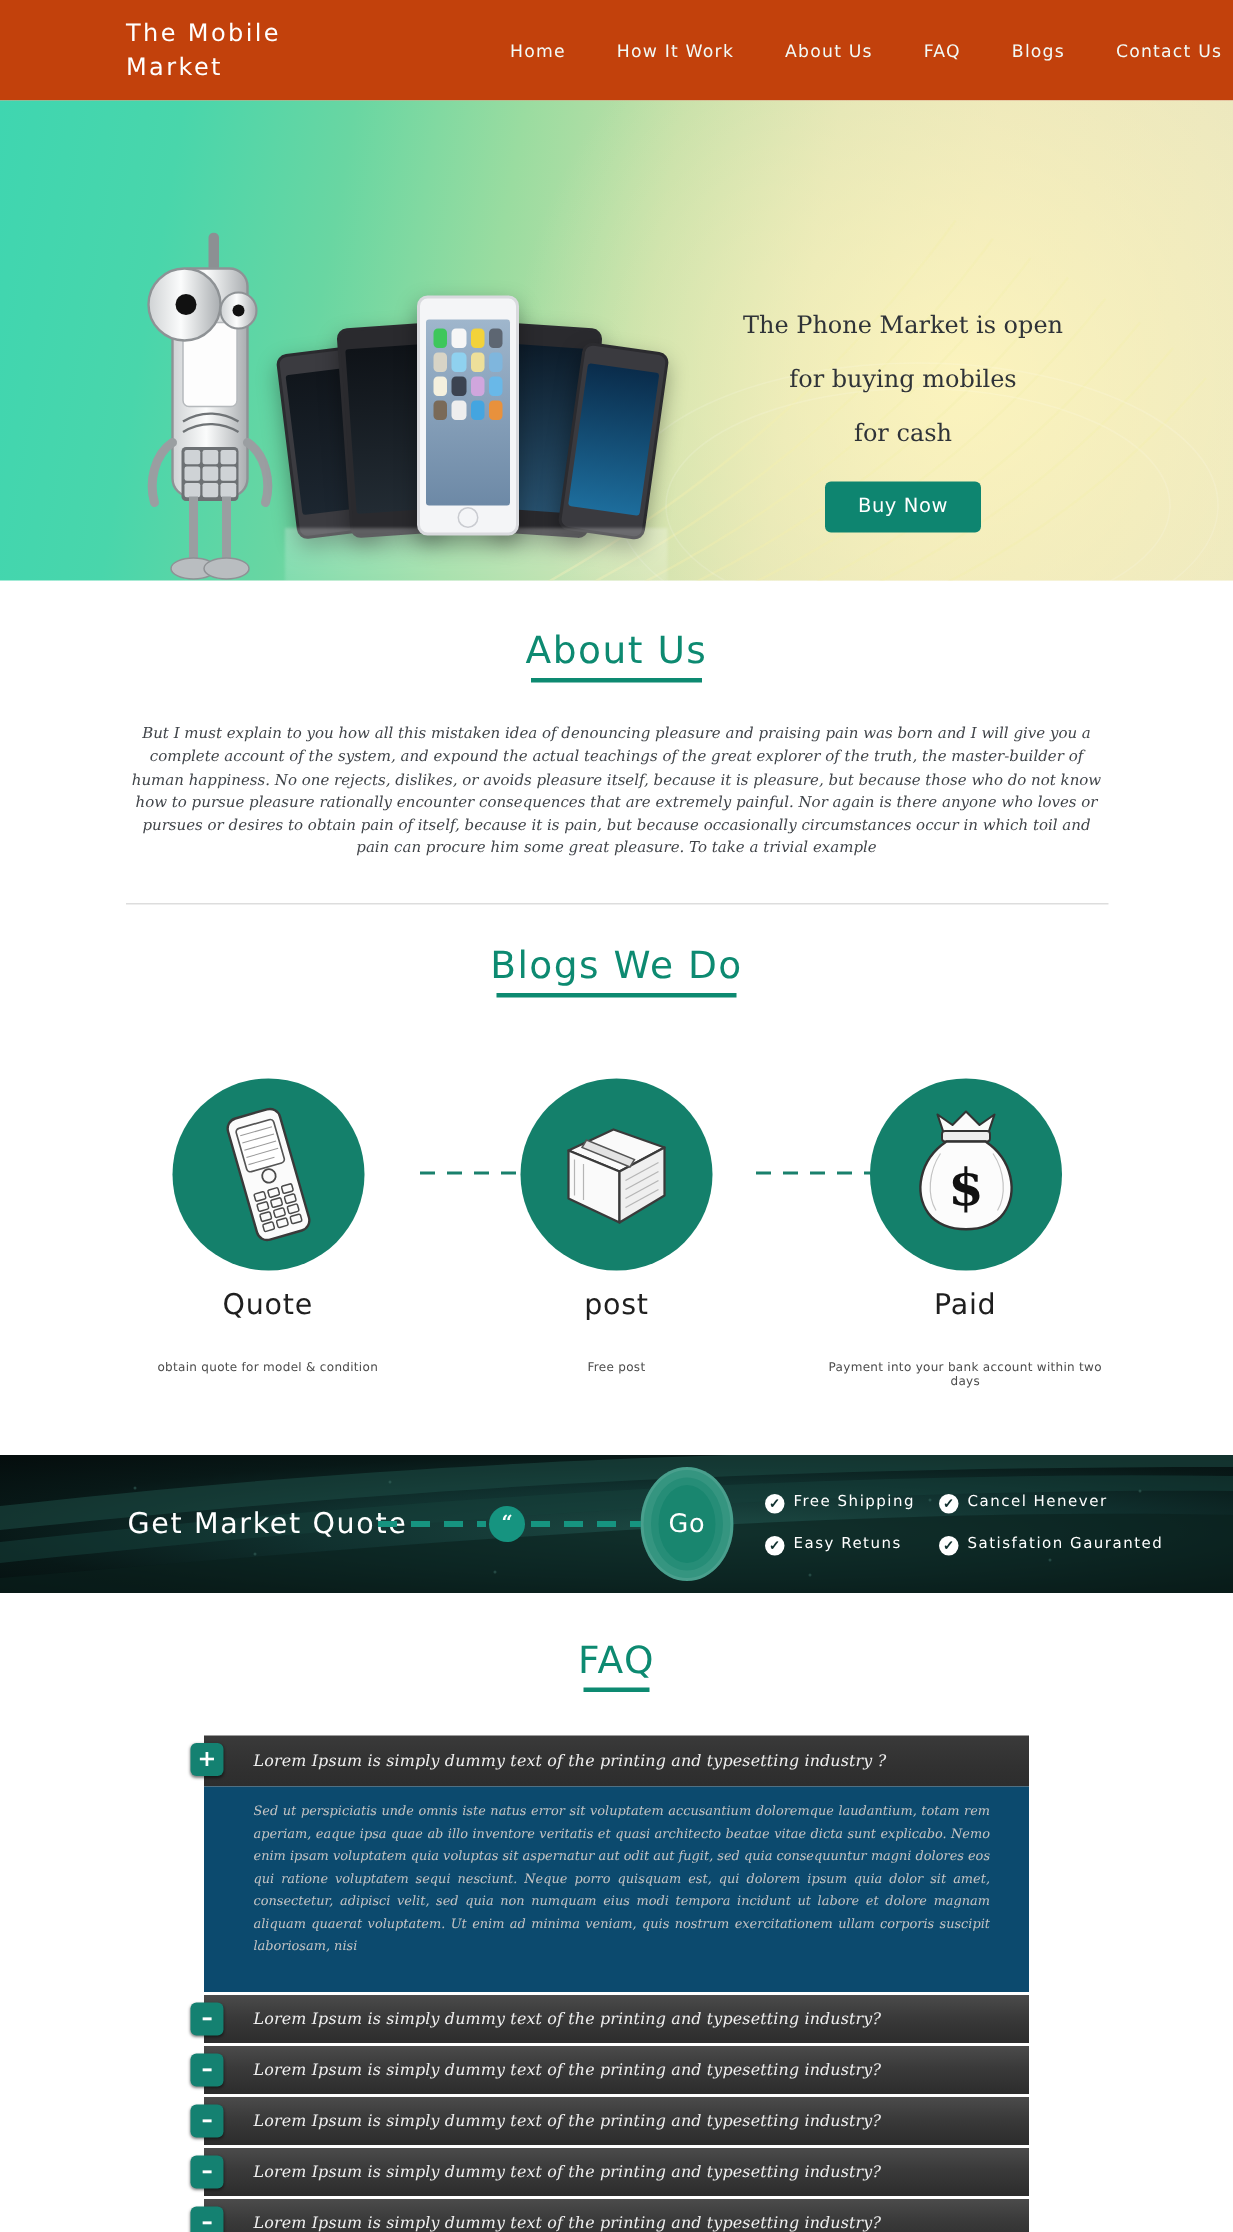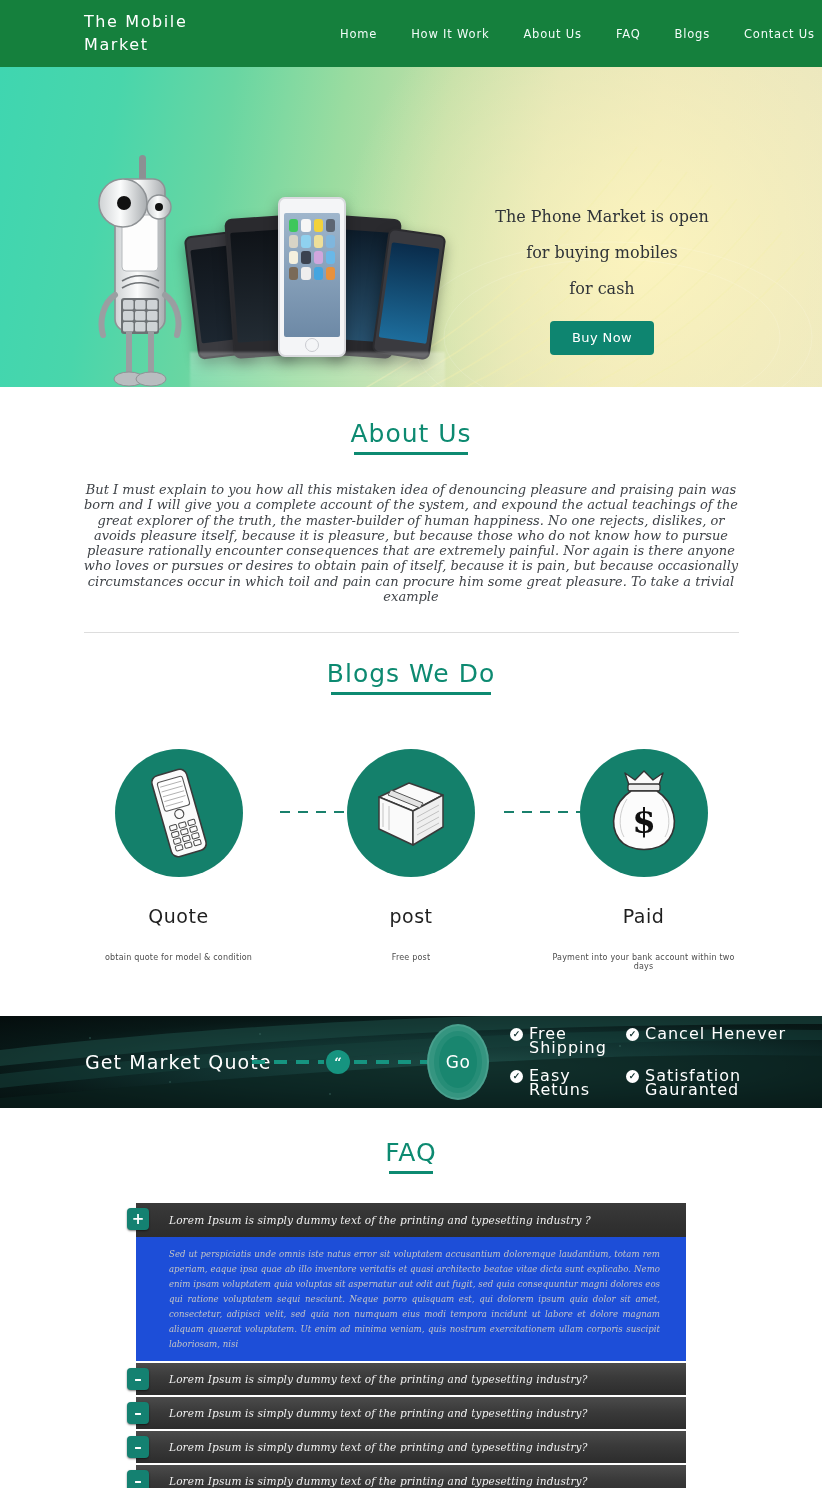--- a/index.html
+++ b/index.html
@@ -10,21 +10,21 @@
     width: 822px;
     height: 1488px;
     overflow: hidden;
     position: relative;
   }
   .page { width: 822px; height: 1488px; position: relative; }
 
   
   .site-header {
     height: 67px;
-    background: #15803d;
+    background: #c2410c;
     position: relative;
     display: flex;
     align-items: center;
   }
   .brand {
     position: absolute;
     left: 84px;
     top: 10px;
     width: 130px;
     color: #ffffff;
@@ -147,42 +147,42 @@
     height: 3px; background: #0d8a71;
   }
 
   
   .about { padding: 32px 0 0; }
   .about-body {
     width: 655px;
     margin: 27px auto 0;
     font-family: "DejaVu Serif", serif;
     font-style: italic;
-    font-size: 13px;
+    font-size: 10px;
     line-height: 15.3px;
     color: #3f4348;
     text-align: center;
   }
   .divider { width: 655px; height: 1px; background: #dddddd; margin: 28px auto 0; }
 
   
   .whatwedo { padding-top: 26px; }
   .steps { position: relative; width: 655px; margin: 54px auto 0; display: flex; justify-content: space-between; }
   .step { width: 190px; text-align: center; position: relative; }
   .step-circle {
     width: 128px; height: 128px; border-radius: 50%;
     background: #14806b; margin: 0 auto;
     display: flex; align-items: center; justify-content: center;
   }
   .step h3 {
     font-family: "DejaVu Sans", sans-serif;
     font-weight: 400;
     font-size: 19px;
     color: #1f1f1f;
-    margin-top: 28px;
+    margin-top: 12px;
     letter-spacing: .5px;
   }
   .step p {
     font-family: "DejaVu Sans", sans-serif;
     font-size: 8px;
     color: #4c4c4c;
     margin-top: 26px;
     letter-spacing: .2px;
   }
   .connector {
@@ -248,21 +248,21 @@
   .feat { display: flex; align-items: flex-start; gap: 6px; }
   .feat .tick {
     width: 13px; height: 13px; border-radius: 50%;
     background: #ffffff; color: #10302e;
     font-size: 9px; line-height: 13px; text-align: center;
     flex: 0 0 13px; margin-top: 1px; font-weight: bold;
   }
   .feat span.txt {
     color: #ffffff;
     font-family: "DejaVu Sans", sans-serif;
-    font-size: 16px;
+    font-size: 10px;
     letter-spacing: 1px;
     line-height: 14px;
   }
 
   
   .faq { padding-top: 30px; padding-bottom: 34px; }
   .faq-list { width: 550px; margin: 29px auto 0; }
   .faq-item { position: relative; }
   .faq-head {
     background: linear-gradient(180deg,#4b4b4b 0%, #3a3a3a 45%, #2c2c2c 100%);
@@ -285,22 +285,22 @@
   .faq-badge {
     position: absolute; left: -9px; top: 5px;
     width: 22px; height: 22px; border-radius: 4px;
     background: #148171; color: #ffffff;
     display: flex; align-items: center; justify-content: center;
     font-family: "DejaVu Sans", sans-serif; font-size: 15px; font-weight: bold;
     line-height: 1; cursor: pointer;
     box-shadow: 0 1px 2px rgba(0,0,0,.5);
   }
   .faq-body {
-    background: #1d4ed8;
-    padding: 10px 26px 9px 33px;
+    background: #0c4a6e;
+    padding: 10px 26px 22px 33px;
     color: #c4c4c4;
     font-family: "DejaVu Serif", serif;
     font-style: italic;
     font-size: 8.6px;
     line-height: 15px;
     text-align: justify;
   }
   .faq-item + .faq-item { margin-top: 2px; }
 </style>
 </head>

